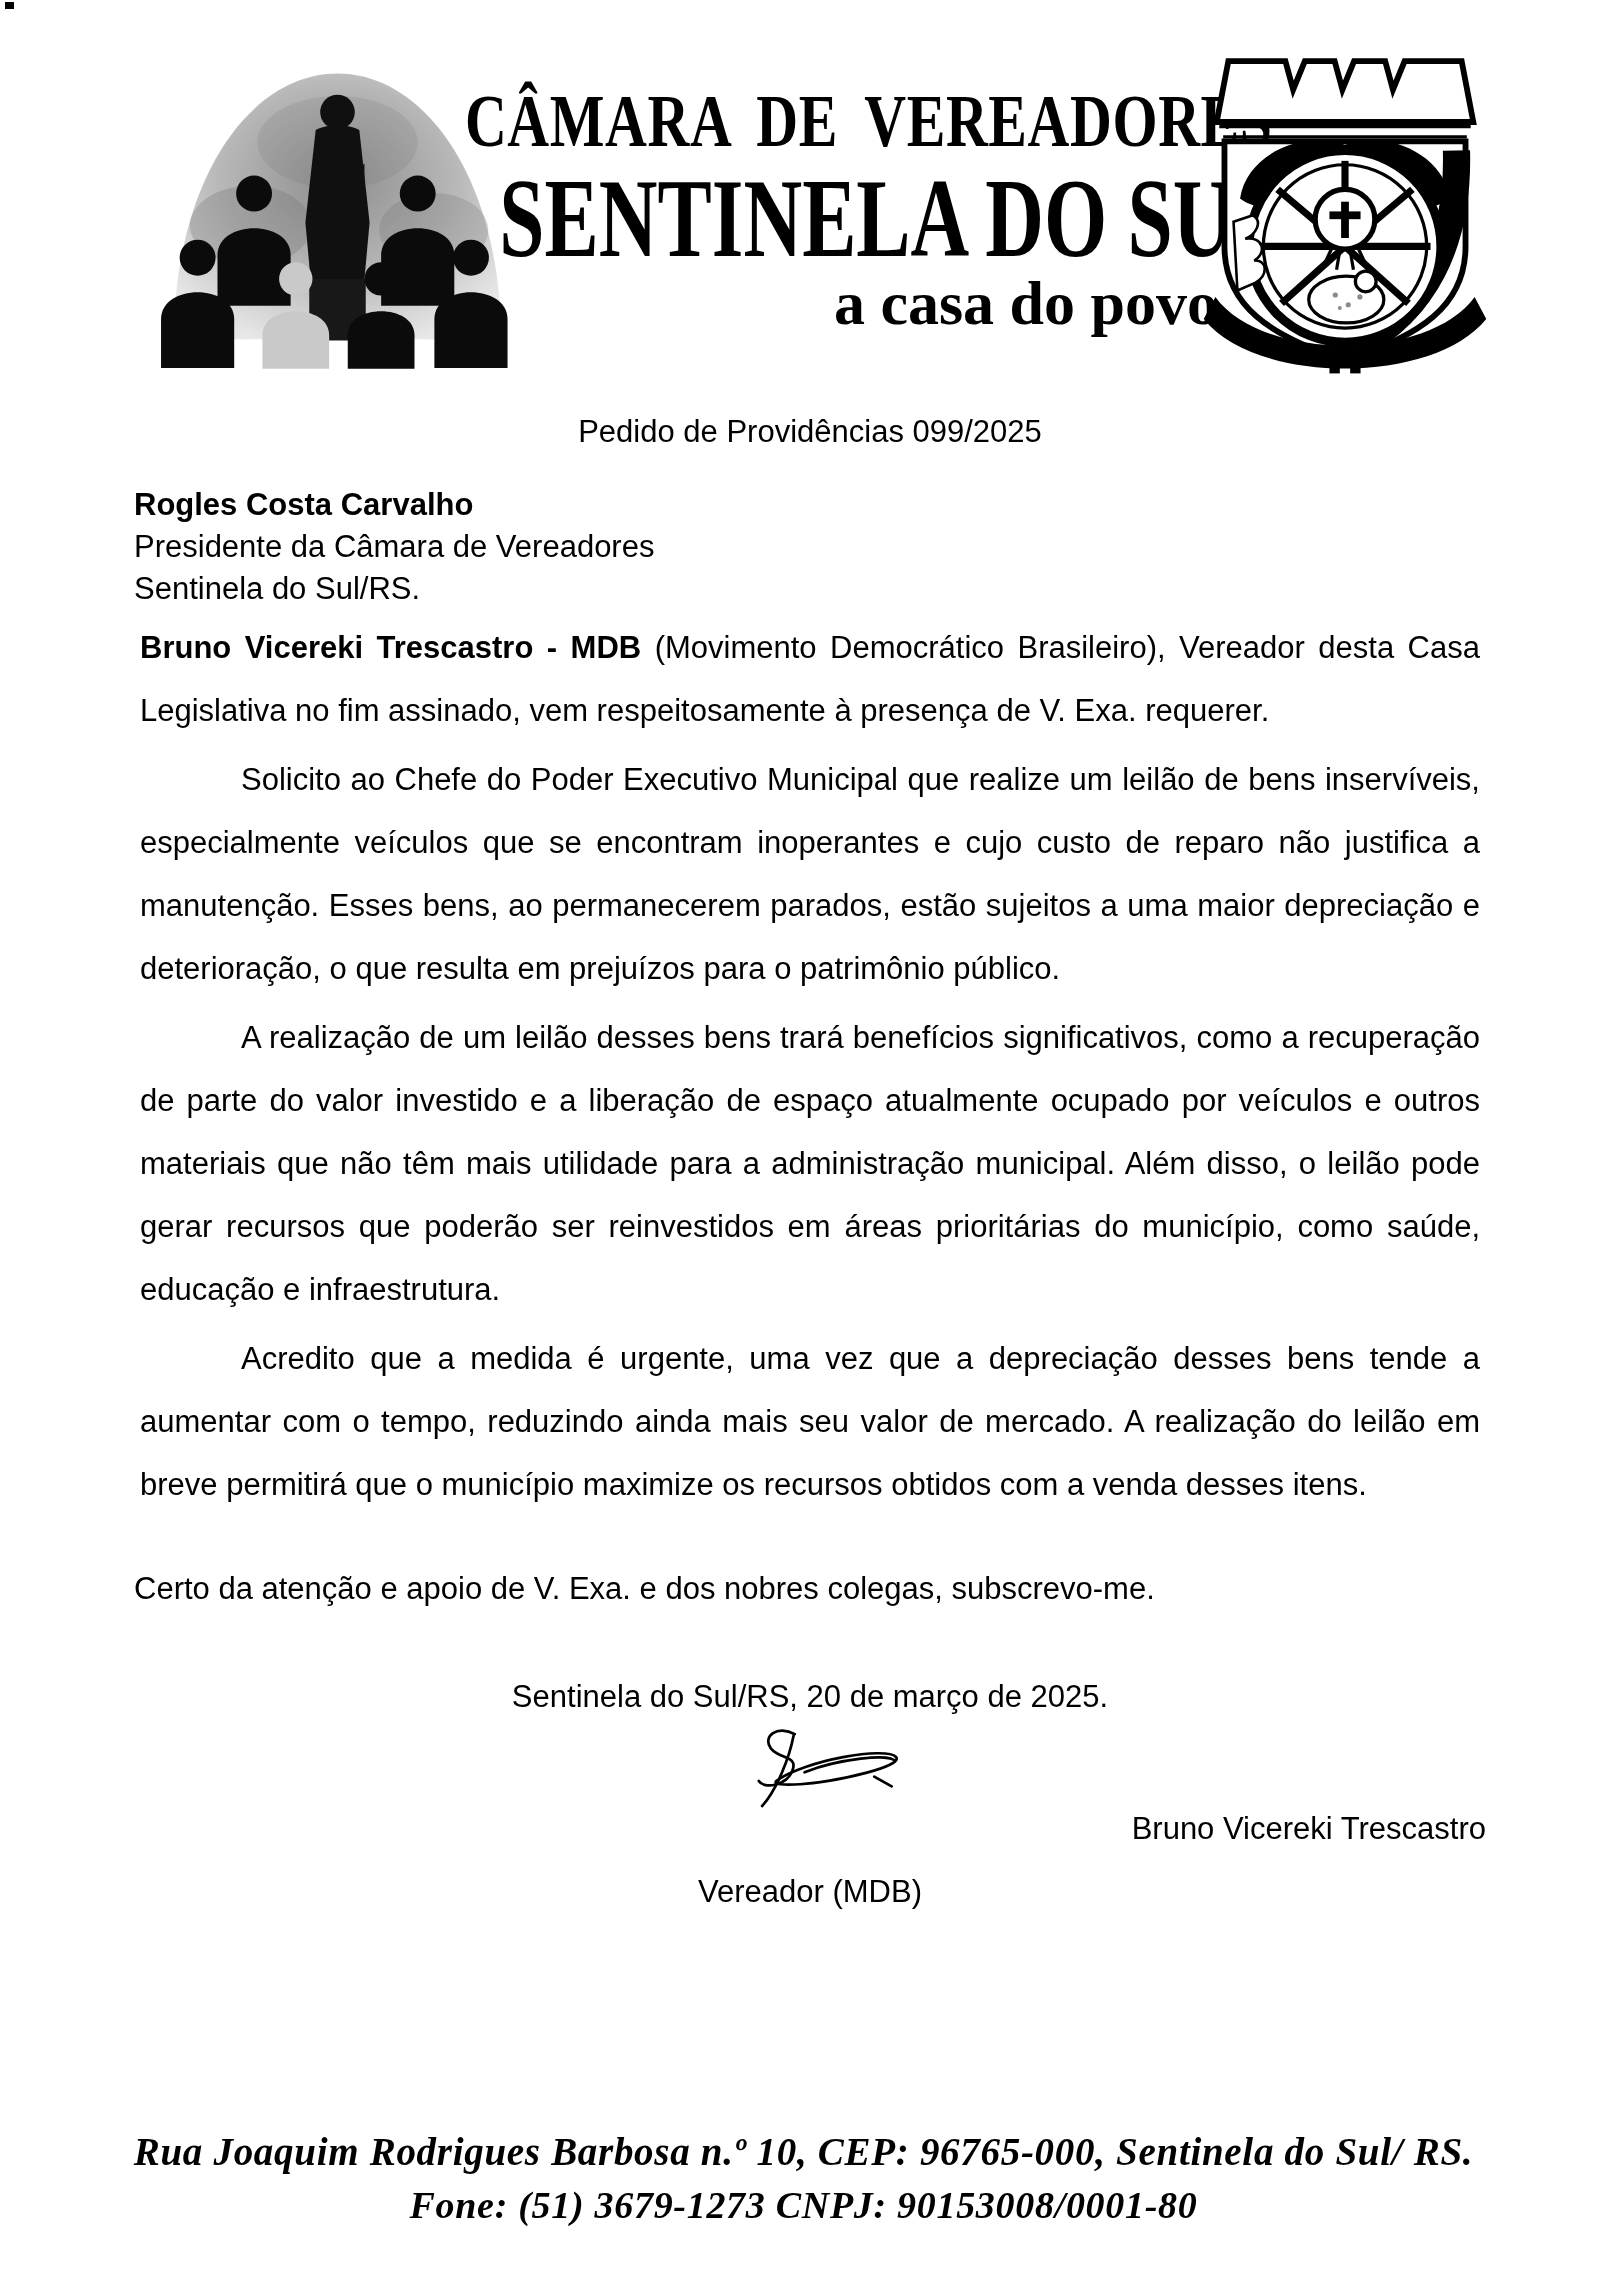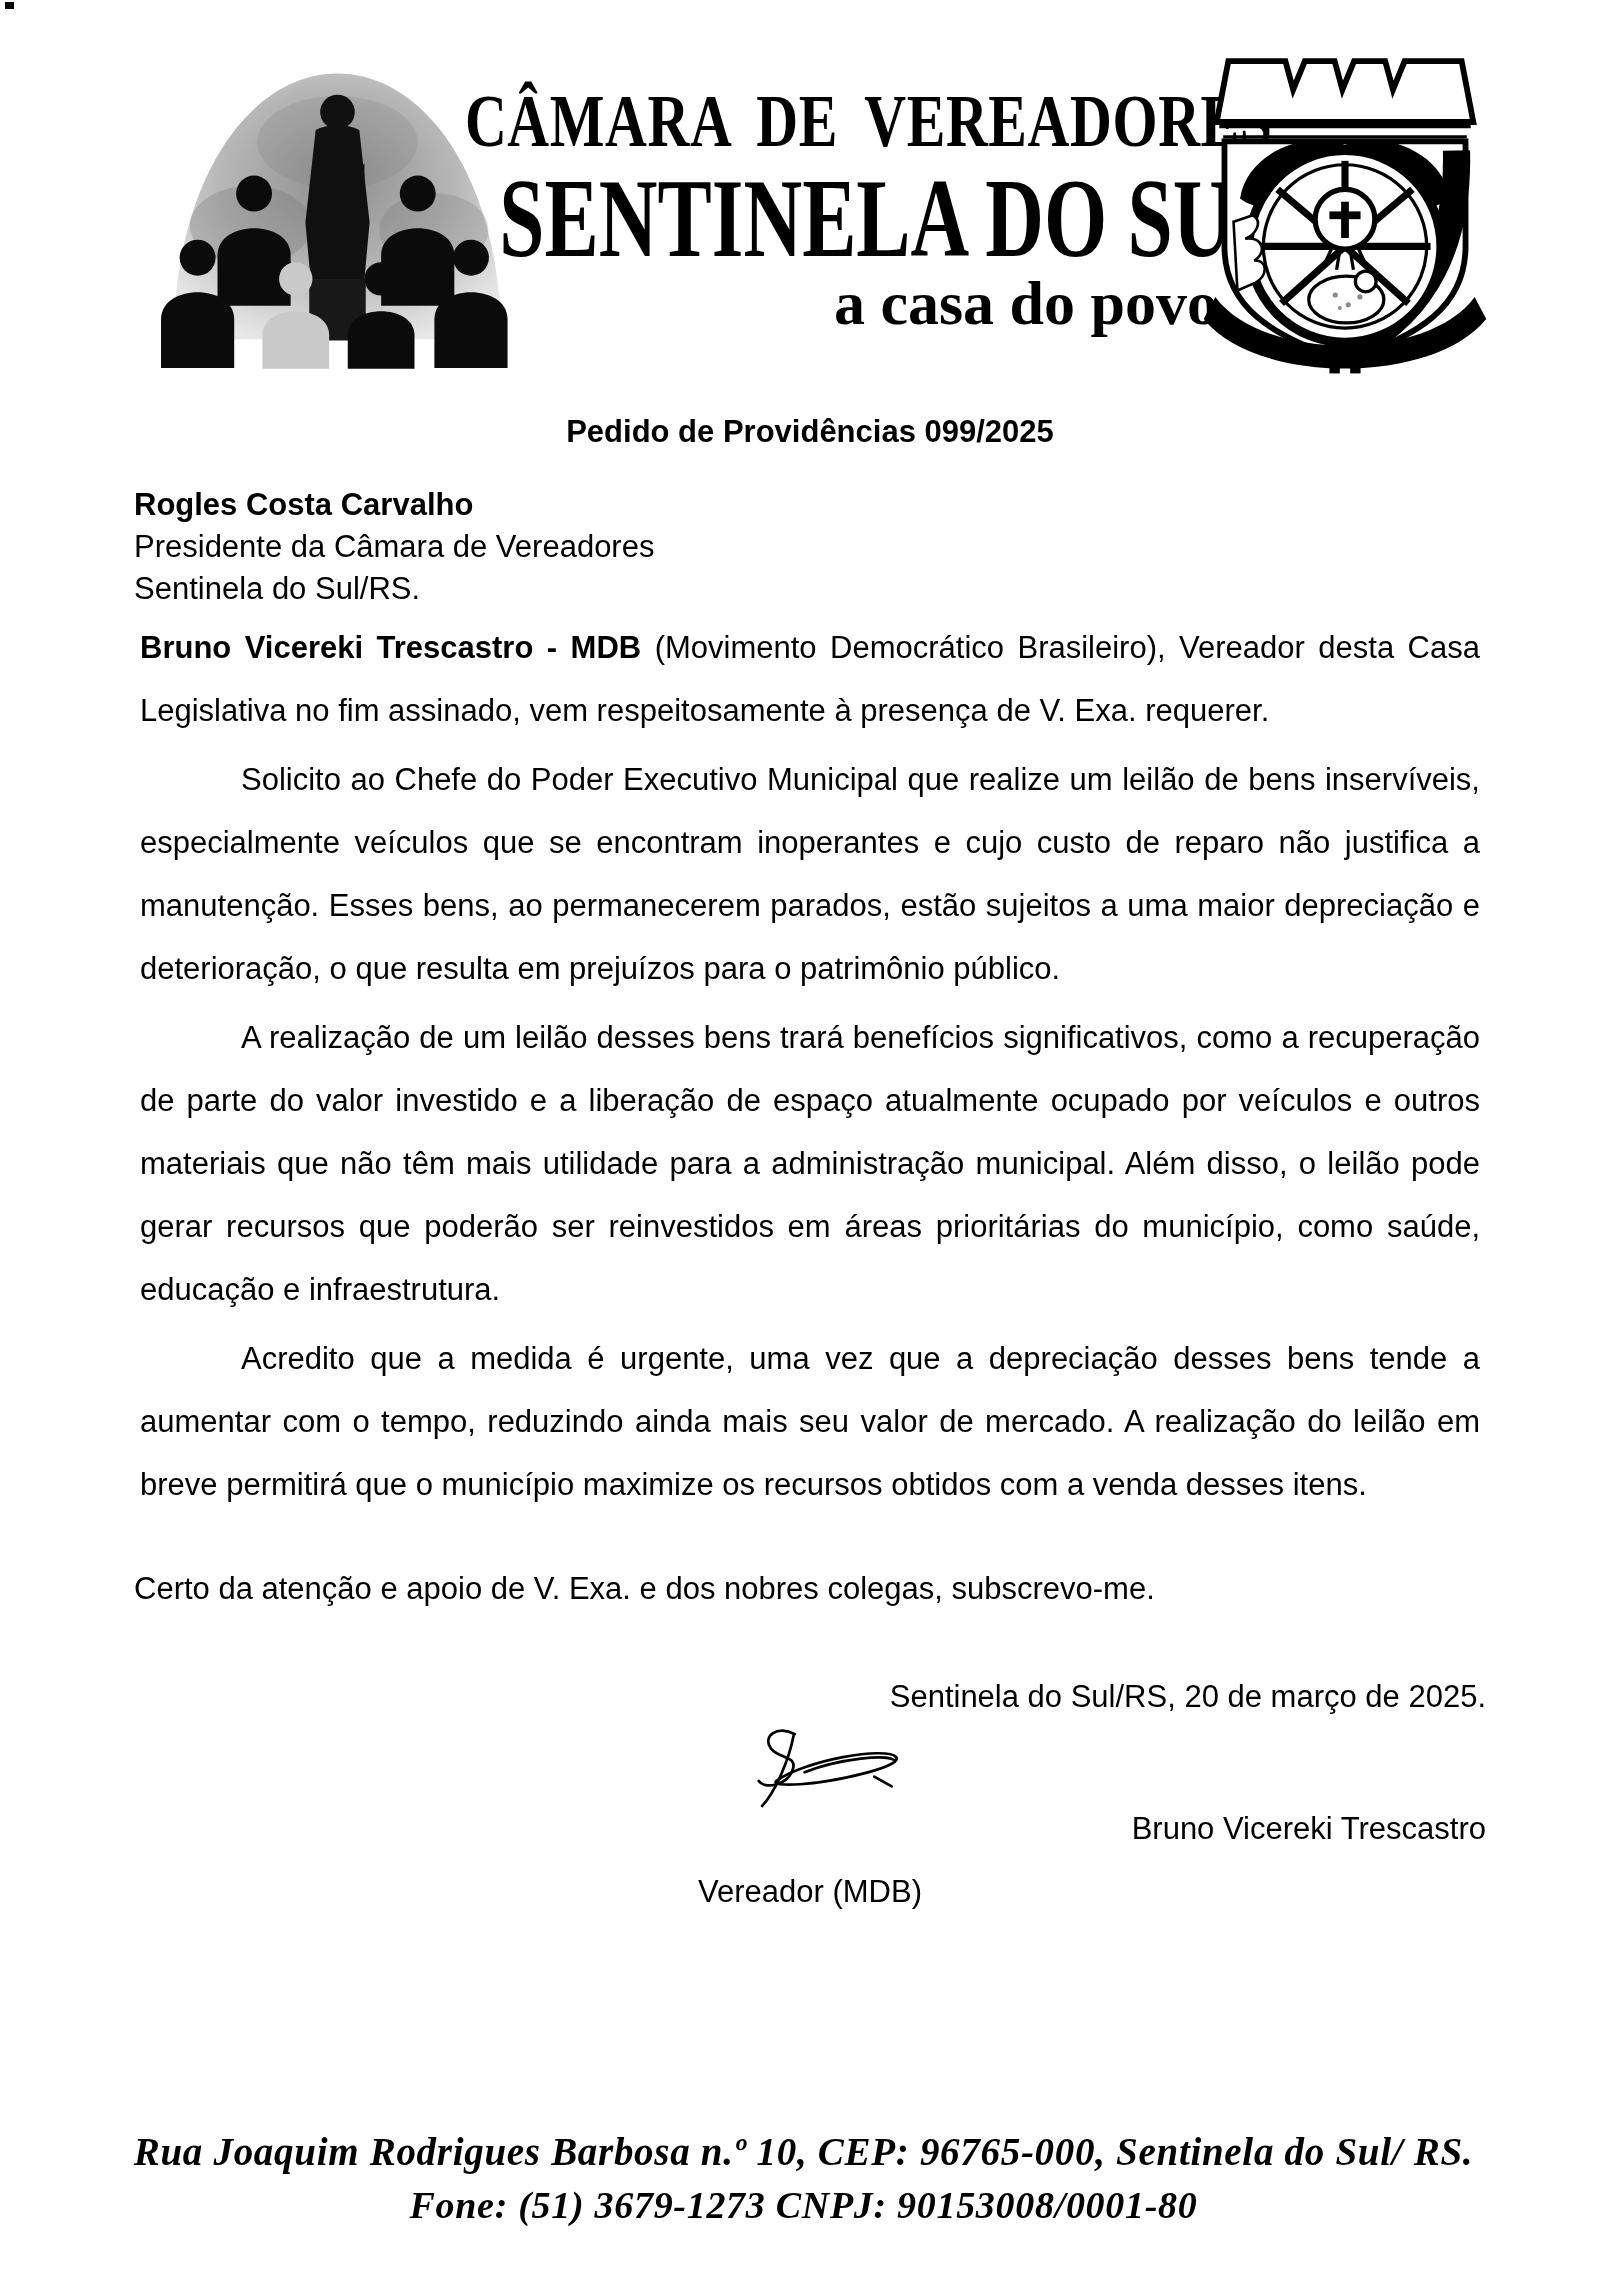--- a/index.html
+++ b/index.html
@@ -37,29 +37,29 @@
     font-weight: 700; font-size: 107px; line-height: 111px;
     transform: scale(0.76, 1.05); transform-origin: center;
     margin-top: 5.2px; white-space: nowrap;
   }
   .tagline {
     font-family: "Liberation Serif", "DejaVu Serif", serif;
     font-weight: 700; font-size: 62px; line-height: 56px;
     text-align: right; padding-right: 39px; margin-top: 1.3px;
   }
   
-  .doc-title { margin-top: 30px; text-align: center; font-weight: 700; font-size: 31px; line-height: 37px; }
+  .doc-title { margin-top: 30px; text-align: center; font-weight: 400; font-size: 31px; line-height: 37px; }
   .addressee { margin-top: 34px; font-size: 31px; line-height: 42px; }
   .addr-bold { font-weight: 700; }
   p.body { font-size: 31px; line-height: 63px; text-align: justify; margin: 6px; }
   .mt-p { margin-top: 36px; }
   .indent { text-indent: 101px; }
   .bold { font-weight: 700; }
   .closing  { margin-top: 54px;  text-align: left; font-size: 31px; line-height: 37px; }
-  .dateline { margin-top: 71px; text-align: right; font-size: 31px; line-height: 37px; }
+  .dateline { margin-top: 71px; text-align: center; font-size: 31px; line-height: 37px; }
   .sig-wrap { margin-top: 5.2px; text-align: center; height: 98px; }
   .signer-name { text-align: right; font-size: 31px; line-height: 37px; margin-top: -7.9px; }
   .signer-role { text-align: center; font-size: 31px; line-height: 37px; margin-top: 26px; }
   
   .footer {
     position: absolute; left: 0; right: 16px; bottom: 64px;
     text-align: center;
     font-family: "Liberation Serif", "DejaVu Serif", serif;
     font-style: italic; font-weight: 700;
   }

